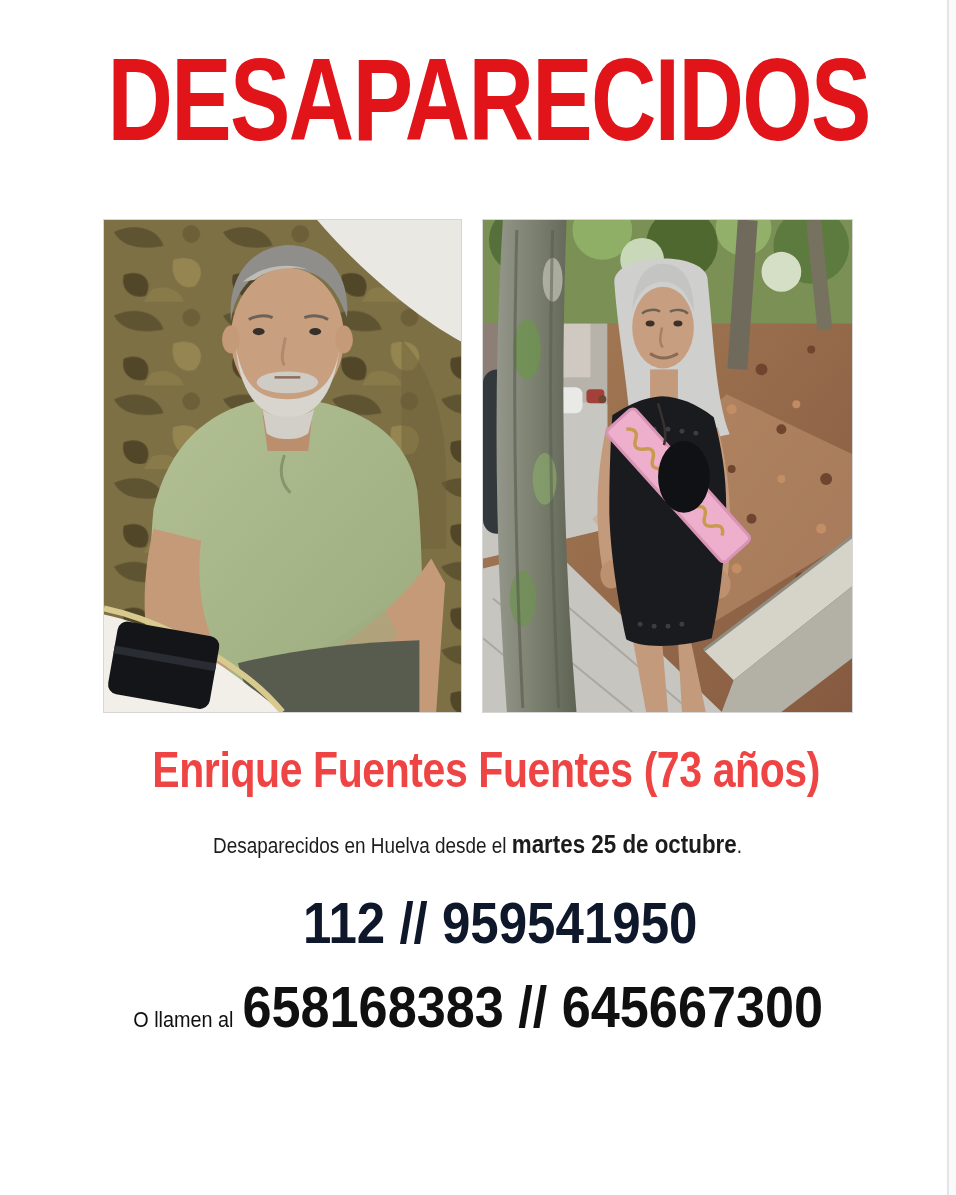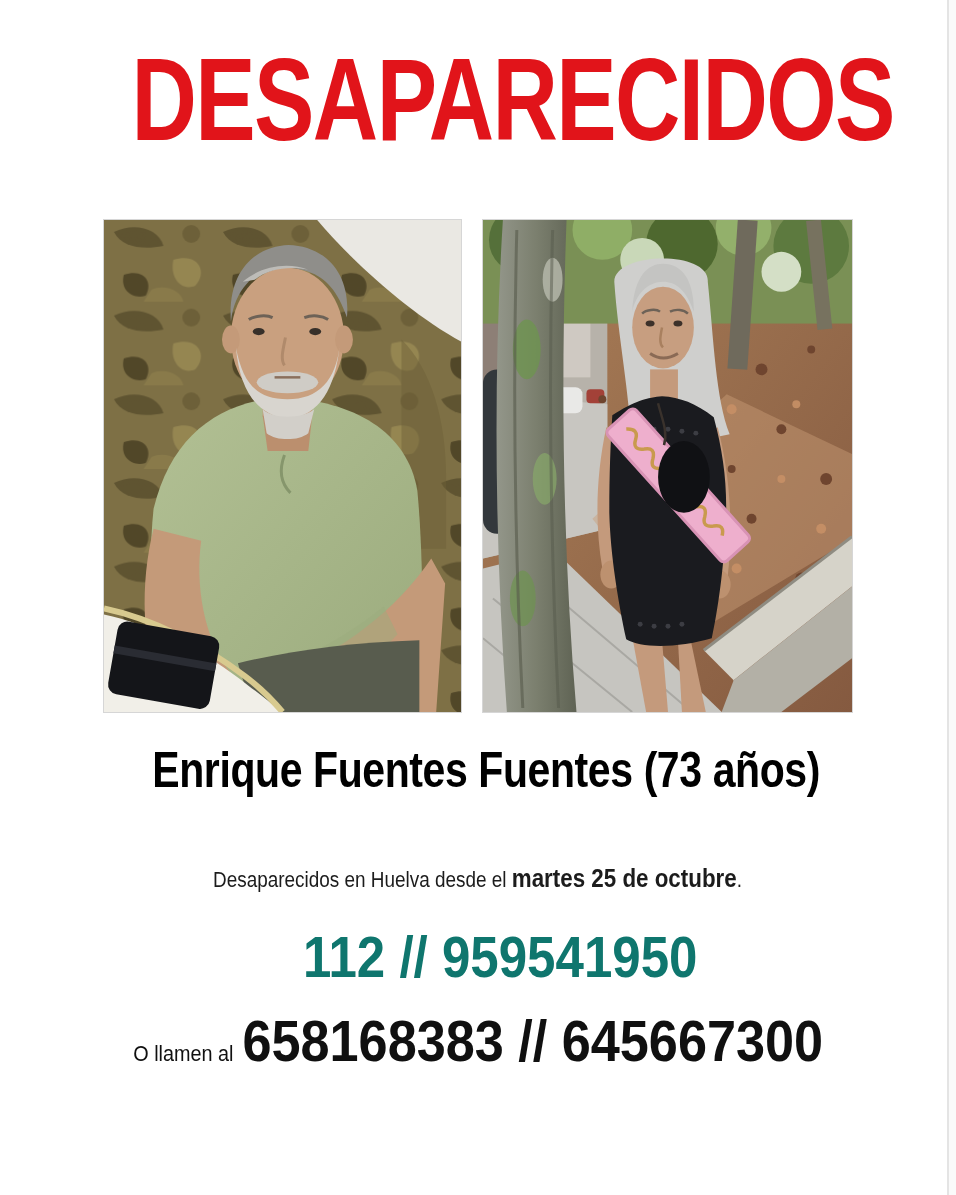--- a/index.html
+++ b/index.html
@@ -14,48 +14,48 @@
   .title .squeeze{display:inline-block;font-size:116px;transform:scaleX(0.78);transform-origin:center;letter-spacing:-2px;}
 
   
   .photos{display:flex;justify-content:center;gap:20px;margin-top:30px;}
   .photo{height:494px;border:1px solid #d6d6d6;box-sizing:border-box;background:#eee;}
   .photo.left{width:359px;}
   .photo.right{width:371px;}
   .photo svg{display:block;width:100%;height:100%;}
 
   
-  .names{margin-top:24px;font-weight:700;color:#000000;padding-left:17px;}
+  .names{margin-top:24px;font-weight:700;color:#ef4444;padding-left:17px;}
   .names .line{line-height:66px;white-space:nowrap;}
   .names .squeeze{display:inline-block;font-size:50px;transform:scaleX(0.82);transform-origin:center;letter-spacing:-0.5px;}
 
   
-  .details{margin-top:44px;color:#1c1c1c;}
+  .details{margin-top:10px;color:#1c1c1c;}
   .details .line{line-height:38px;white-space:nowrap;}
   .details .squeeze{display:inline-block;font-size:22px;transform:scaleX(0.86);transform-origin:center;}
   .details b{font-size:26px;font-weight:700;}
 
   
-  .phone1{margin-top:26px;line-height:60px;font-weight:700;color:#0f766e;white-space:nowrap;padding-left:44px;}
+  .phone1{margin-top:26px;line-height:60px;font-weight:700;color:#0f172a;white-space:nowrap;padding-left:44px;}
   .phone1 .squeeze{display:inline-block;font-size:58px;transform:scaleX(0.88);transform-origin:center;}
   .phone2{margin-top:8px;line-height:62px;font-weight:700;color:#101010;white-space:nowrap;}
   .phone2 .squeeze{display:inline-block;transform:scaleX(0.9);transform-origin:center;}
   .phone2 .prefix{font-size:22px;font-weight:400;vertical-align:baseline;margin-right:10px;}
   .phone2 .nums{font-size:58px;}
 
   
   .edge-strip{position:absolute;top:0;right:0;width:7px;height:1195px;background:#fafafa;}
   .edge-line{position:absolute;top:0;right:7px;width:2px;height:1195px;background:#e4e4e4;}
 </style>
 </head>
 <body>
 
 <div class="poster">
 
-  <div class="title" style="color: rgb(225, 20, 26); padding-left: 24px;">
+  <div class="title" style="color: rgb(225, 20, 26);">
     <span class="squeeze">DESAPARECIDOS</span>
   </div>
 
   <div class="photos">
 
     <div class="photo left">
       <svg viewBox="0 0 360 494" preserveAspectRatio="none">
         <defs>
           <pattern id="couchPat" width="110" height="84" patternUnits="userSpaceOnUse">
             <rect width="110" height="84" fill="#7e7045"></rect>

